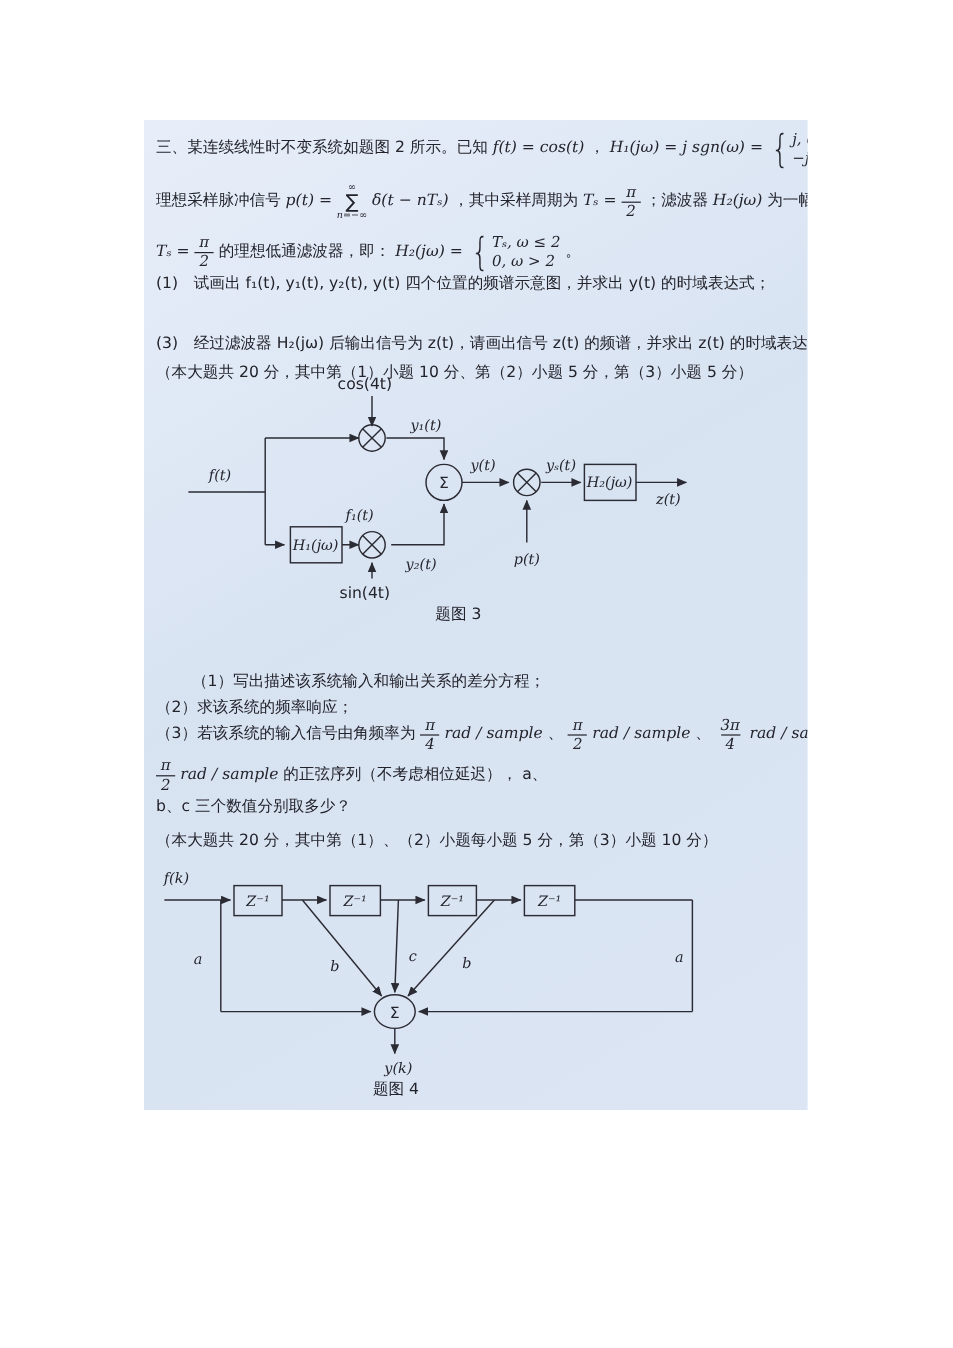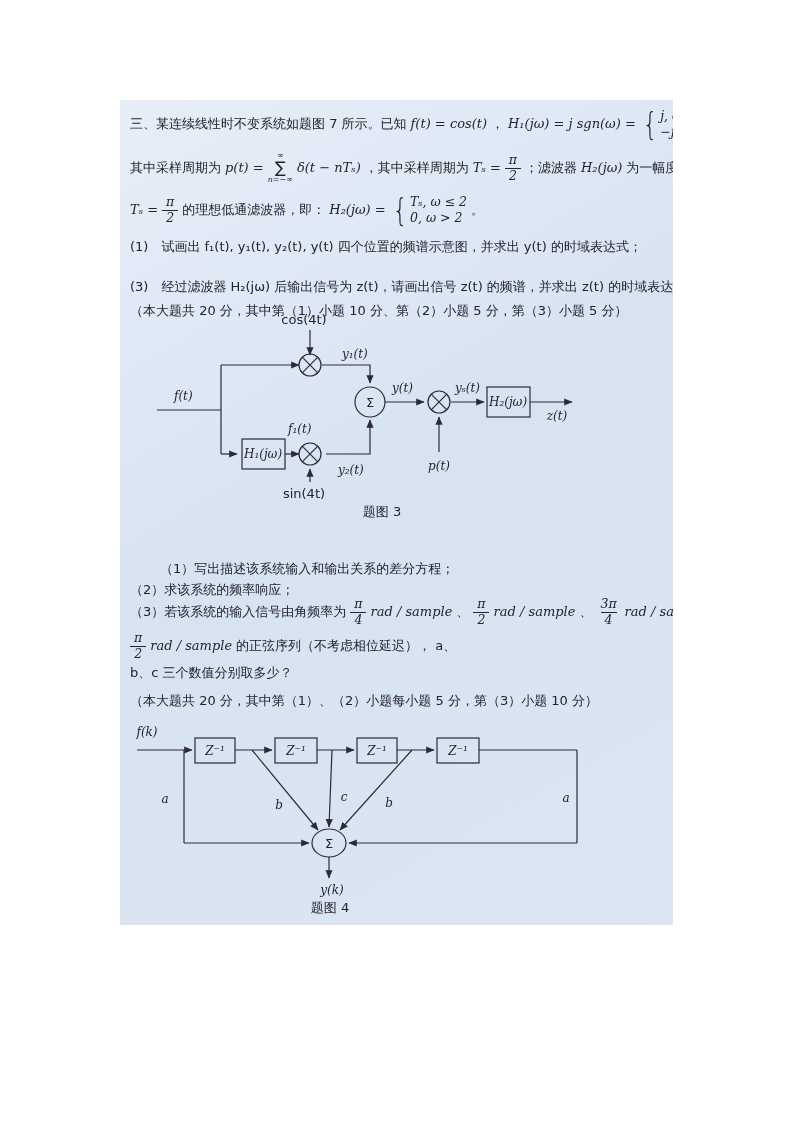--- a/index.html
+++ b/index.html
@@ -26,36 +26,36 @@
   svg text{fill:#23232b;}
   .svgm{font-family:"DejaVu Serif","DejaVu Sans",serif;font-style:italic;font-size:12px;}
   .svgcap{font-family:"DejaVu Sans",sans-serif;font-size:13px;}
 </style>
 </head>
 <body>
 
 <div class="panel">
 
   <div class="abs frow" style="top:6px;">
-    <span>三、某连续线性时不变系统如题图 7 所示。已知</span>
+    <span>三、某连续线性时不变系统如题图 2 所示。已知</span>
     <span class="m">f(t) = cos(t)</span>
     <span>，</span>
     <span class="m">H₁(jω) = j sgn(ω) =</span>
     <span class="cases">
       <span class="brace">{</span>
       <span class="ccol">
         <span class="m">j, ω &gt; 0</span>
         <span class="m">−j, ω &lt; 0</span>
       </span>
     </span>
 
   </div>
 
   <div class="abs frow" style="top:52px;">
-    <span>其中采样周期为</span>
+    <span>理想采样脉冲信号</span>
     <span class="m">p(t) =</span>
     <span class="bigsum">
       <span class="lim">∞</span>
       <span class="sig">∑</span>
       <span class="lim">n=−∞</span>
     </span>
     <span class="m">δ(t − nTₛ)</span>
     <span>，其中采样周期为</span>
     <span class="m">Tₛ =</span>
     <span class="frac">
@@ -78,21 +78,21 @@
     <span class="cases">
       <span class="brace">{</span>
       <span class="ccol">
         <span class="m">Tₛ, ω ≤ 2</span>
         <span class="m">0, ω &gt; 2</span>
       </span>
     </span>
     <span>。</span>
   </div>
 
-  <div class="abs" style="top:138px;">(1)　试画出 f₁(t), y₁(t), y₂(t), y(t) 四个位置的频谱示意图，并求出 y(t) 的时域表达式；</div>
+  <div class="abs" style="top:128px;">(1)　试画出 f₁(t), y₁(t), y₂(t), y(t) 四个位置的频谱示意图，并求出 y(t) 的时域表达式；</div>
   <div class="abs" style="top:178px;">(3)　经过滤波器 H₂(jω) 后输出信号为 z(t)，请画出信号 z(t) 的频谱，并求出 z(t) 的时域表达式。</div>
   <div class="abs" style="top:202px;">（本大题共 20 分，其中第（1）小题 10 分、第（2）小题 5 分，第（3）小题 5 分）</div>
 
   <svg class="abs" style="top:212px;left:32px;" width="440" height="212" viewBox="0 0 440 212">
     <defs>
       <marker id="arr3" markerWidth="8" markerHeight="7" refX="6.5" refY="3" orient="auto">
         <path d="M0,0 L7,3 L0,6 z" fill="#2b2b33"></path>
       </marker>
     </defs>
     <g stroke="#2b2b33" stroke-width="1.2" fill="none">

